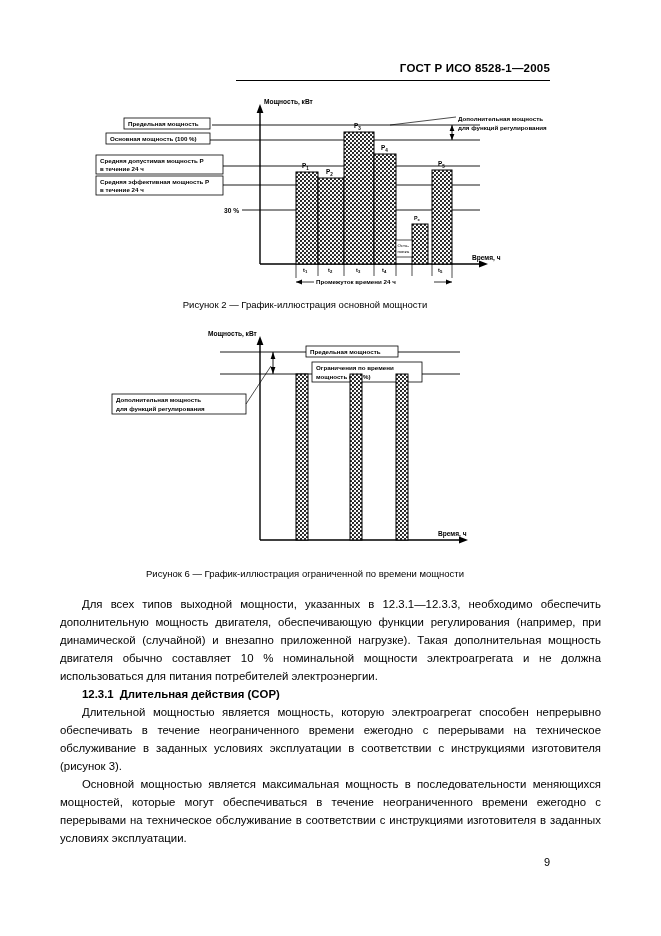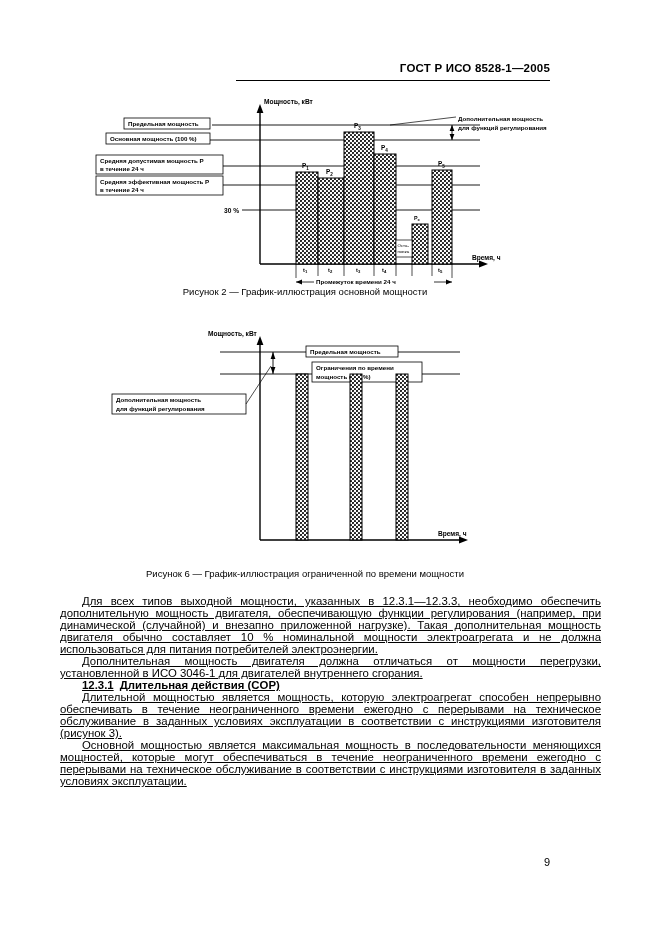--- a/index.html
+++ b/index.html
@@ -47,40 +47,39 @@
     width: 541px;
     height: 190px;
   }
   .fig-caption {
     position: absolute;
     width: 100%;
     text-align: center;
     font-size: 9.5px;
     color: #000;
   }
-  #fig2-caption { top: 286px; left: 0; }
+  #fig2-caption { top: 299px; left: 0; }
   #fig3-caption { top: 568px; left: 0; }
 
   .fig3-wrap {
     position: absolute;
     top: 322px;
     left: 60px;
     width: 541px;
     height: 240px;
   }
   
   .body-text {
     position: absolute;
     top: 595px;
     left: 60px;
     width: 541px;
     font-size: 11.4px;
-    line-height: 12px;
+    line-height: 18px;
     text-align: justify;
-    text-decoration: underline;
   }
   .body-text p {
     margin: 0 0 0 0;
     text-indent: 22px;
   }
   .sec-head {
     font-weight: bold;
     font-size: 11.4px;
     margin: 4px 0 0 0;
     text-indent: 22px;
@@ -246,21 +245,20 @@
       <rect x="236" y="52" width="12" height="166" fill="url(#dots3)" stroke="#000" stroke-width="1"></rect>
       <rect x="290" y="52" width="12" height="166" fill="url(#dots3)" stroke="#000" stroke-width="1"></rect>
       <rect x="336" y="52" width="12" height="166" fill="url(#dots3)" stroke="#000" stroke-width="1"></rect>
     </svg>
   </div>
 
   <div class="fig-caption" id="fig3-caption">Рисунок 6 — График-иллюстрация ограниченной по времени мощности</div>
 
   <div class="body-text">
     <p>Для всех типов выходной мощности, указанных в 12.3.1—12.3.3, необходимо обеспечить дополнительную мощность двигателя, обеспечивающую функции регулирования (например, при динамической (случайной) и внезапно приложенной нагрузке). Такая дополнительная мощность двигателя обычно составляет 10 % номинальной мощности электроагрегата и не должна использоваться для питания потребителей электроэнергии.</p>
-    <p>Дополнительная мощность двигателя должна отличаться от мощности перегрузки, установленной в ИСО 3046-1 для двигателей внутреннего сгорания.</p>
     <p class="sec-head">
       <span class="num">12.3.1</span><span>Длительная действия (COP)</span>
     </p>
     <p>Длительной мощностью является мощность, которую электроагрегат способен непрерывно обеспечивать в течение неограниченного времени ежегодно с перерывами на техническое обслуживание в заданных условиях эксплуатации в соответствии с инструкциями изготовителя (рисунок 3).</p>
     <p>Основной мощностью является максимальная мощность в последовательности меняющихся мощностей, которые могут обеспечиваться в течение неограниченного времени ежегодно с перерывами на техническое обслуживание в соответствии с инструкциями изготовителя в заданных условиях эксплуатации.</p>
   </div>
 
   <div class="page-num">9</div>
 
 </div>

